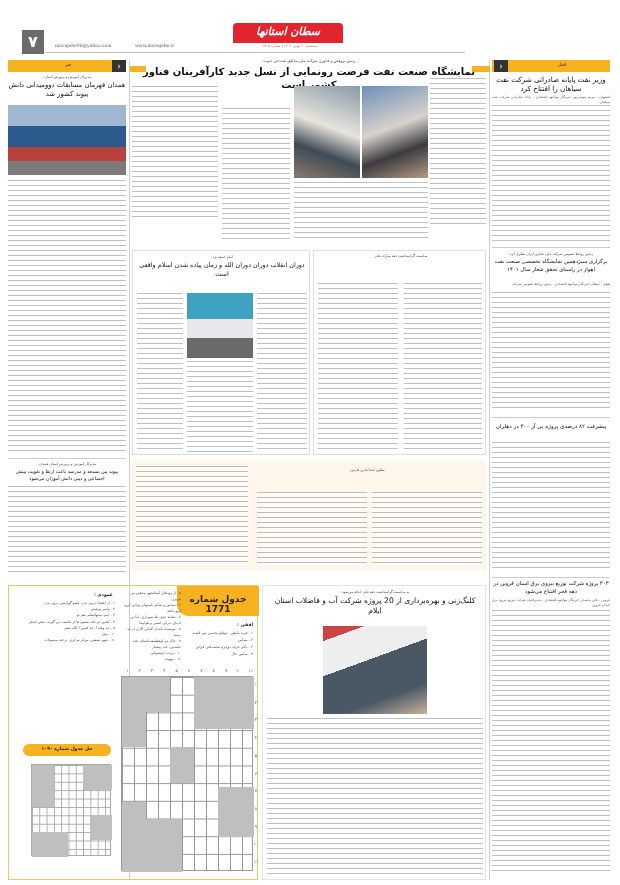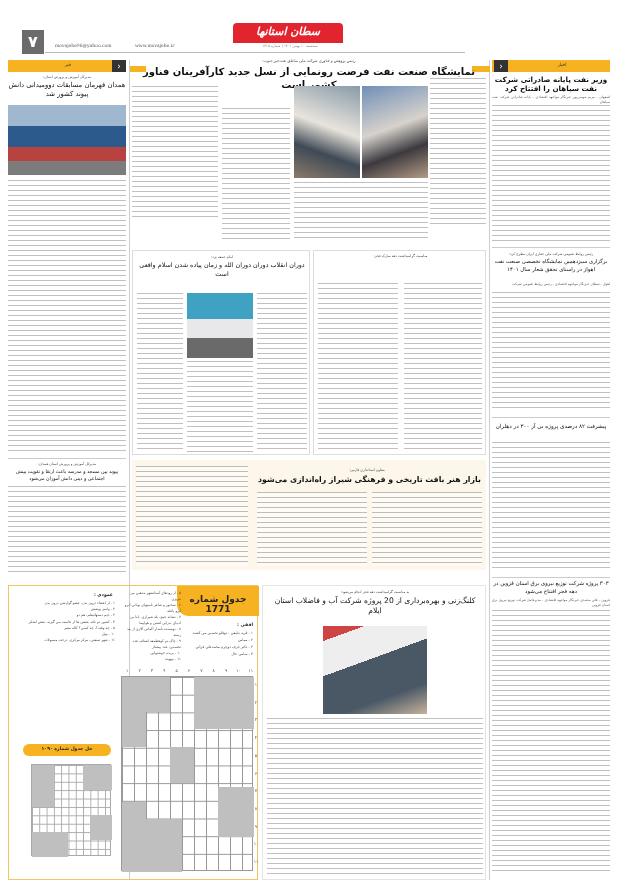--- a/index.html
+++ b/index.html
@@ -30,21 +30,21 @@
   <div class="hline" style="left:45px;top:52px;width:420px;background:#bbb;"></div>
 </div>
 
 <div class="vline" style="left:489px;top:60px;height:820px;"></div>
 <div class="vline" style="left:129px;top:60px;height:820px;"></div>
 
 <div class="abs" style="left:492px;top:60px;width:118px;height:820px;">
   <div class="abs ybar" style="left:0;top:0;width:118px;height:12px;"></div>
   <div class="abs chev" style="left:2px;top:0;">‹</div>
   <div class="abs" style="left:50px;top:2px;width:40px;font-size:4.5px;color:#333;text-align:center;">اخبار</div>
-  <div class="abs hl" style="left:2px;top:15px;width:114px;font-size:7.2px;line-height:9px;font-weight:bold;">وزیر نفت پایانه صادراتی شرکت نفت سیاهان را افتتاح کرد</div>
+  <div class="abs hl" style="left:2px;top:15px;width:114px;font-size:7.2px;line-height:9px;font-weight:normal;">وزیر نفت پایانه صادراتی شرکت نفت سیاهان را افتتاح کرد</div>
   <div class="abs txt" style="left:0;top:35px;width:118px;">اصفهان - مریم موسی‌پور خبرنگار مواجهه اقتصادی - پایانه صادراتی شرکت نفت سیاهان</div>
   <div class="abs lines" style="left:0;top:45px;width:118px;height:138px;"></div>
   <div class="hline" style="left:0;top:187px;width:118px;"></div>
   <div class="abs kicker" style="left:0;top:192px;width:118px;font-size:3.5px;">رئیس روابط عمومی شرکت ملی حفاری ایران مطرح کرد:</div>
   <div class="abs hl" style="left:0;top:198px;width:118px;font-size:5.4px;line-height:7.6px;font-weight:normal;">برگزاری سیزدهمین نمایشگاه تخصصی صنعت نفت اهواز در راستای تحقق شعار سال ۱۴۰۱</div>
   <div class="abs txt" style="left:0;top:222px;width:118px;">اهواز - سطان خبرنگار مواجهه اقتصادی - رئیس روابط عمومی شرکت</div>
   <div class="abs lines" style="left:0;top:232px;width:118px;height:120px;"></div>
   <div class="hline" style="left:0;top:357px;width:118px;"></div>
   <div class="abs hl" style="left:0;top:362px;width:118px;font-size:5.6px;line-height:8px;font-weight:normal;">پیشرفت ۸۲ درصدی پروژه بی آر ۳۰۰ در دهلران</div>
   <div class="abs lines" style="left:0;top:382px;width:118px;height:130px;"></div>
@@ -91,21 +91,20 @@
   <div class="abs kicker" style="left:0;top:4px;width:178px;font-size:3.5px;">امام جمعه یزد:</div>
   <div class="abs hl" style="left:6px;top:10px;width:166px;font-size:6.4px;line-height:9px;font-weight:normal;">دوران انقلاب دوران دوران الله و زمان پیاده شدن اسلام واقعی است</div>
   <div class="abs photo" style="left:54px;top:42px;width:66px;height:65px;background:linear-gradient(180deg,#3fa2c2 0 40%,#e8e8ea 40% 70%,#6a6a6a 70%);"></div>
   <div class="abs lines" style="left:124px;top:42px;width:50px;height:160px;"></div>
   <div class="abs lines" style="left:4px;top:42px;width:46px;height:160px;"></div>
   <div class="abs lines" style="left:54px;top:110px;width:66px;height:92px;"></div>
 </div>
 
 <div class="abs" style="left:132px;top:460px;width:354px;height:110px;background:#fdf6ea;">
   <div class="abs kicker" style="left:125px;top:8px;width:220px;font-size:3.5px;">معاون استانداری فارس:</div>
-  <div class="abs hl" style="left:125px;top:15px;width:225px;font-size:7.8px;line-height:10px;">بازار هنر بافت تاریخی و فرهنگی شیراز راه‌اندازی می‌شود</div>
   <div class="abs lines" style="left:4px;top:6px;width:112px;height:100px;"></div>
   <div class="abs lines" style="left:125px;top:32px;width:110px;height:74px;"></div>
   <div class="abs lines" style="left:240px;top:32px;width:110px;height:74px;"></div>
 </div>
 
 <div class="abs" style="left:262px;top:585px;width:224px;height:295px;border:1px solid #e5e5e5;">
   <div class="abs kicker" style="left:0;top:4px;width:224px;font-size:3.5px;">به مناسبت گرامیداشت دهه فجر انجام می‌شود:</div>
   <div class="abs hl" style="left:10px;top:10px;width:204px;font-size:7.6px;line-height:10px;font-weight:normal;">کلنگ‌زنی و بهره‌برداری از 20 پروژه شرکت آب و فاضلاب استان ایلام</div>
   <div class="abs photo" style="left:60px;top:40px;width:104px;height:88px;background:linear-gradient(160deg,#c44 0 12%,#eee 12% 40%,#4a5866 40% 75%,#c7b29c);"></div>
   <div class="abs lines" style="left:4px;top:132px;width:216px;height:158px;"></div>

